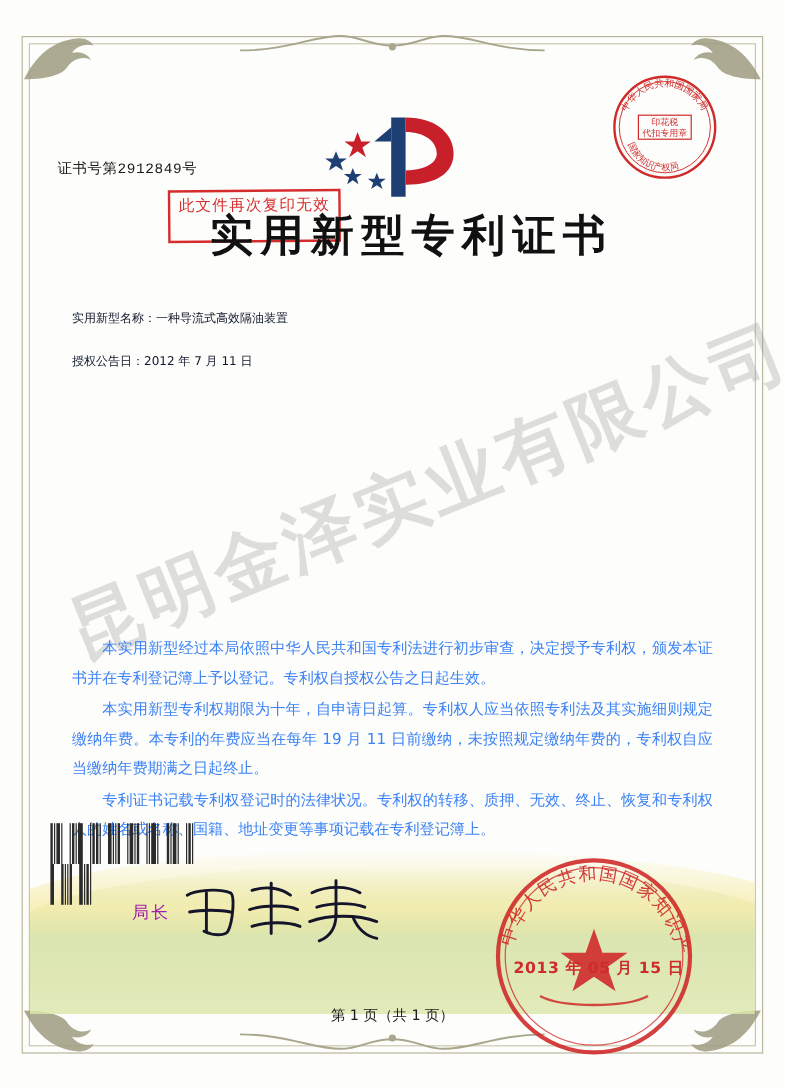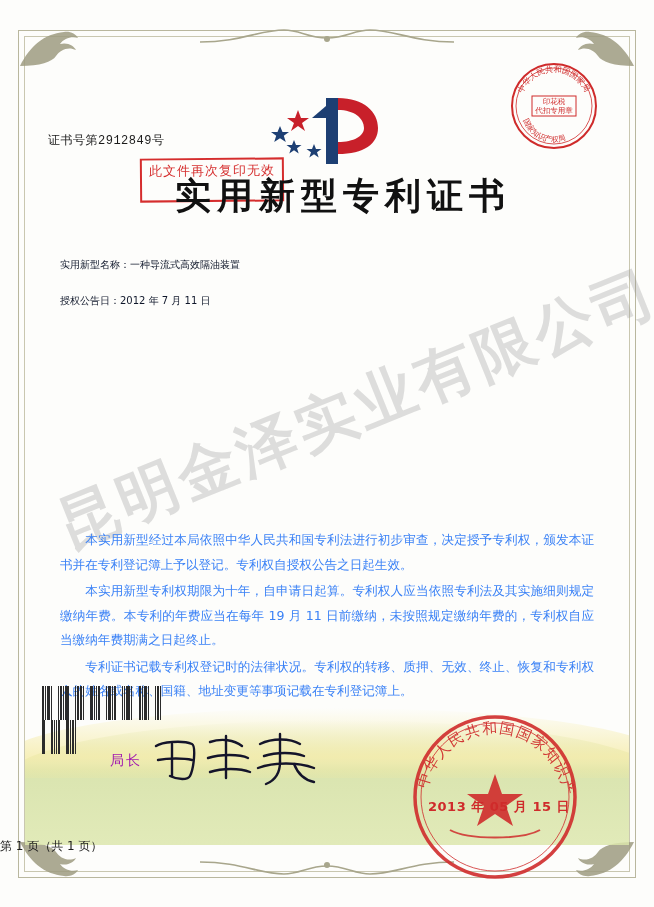--- a/index.html
+++ b/index.html
@@ -199,20 +199,21 @@
     font-size: 13px;
     color: #cf2b2b;
     font-weight: bold;
     letter-spacing: 0.5px;
   }
   .page-num {
     position: absolute;
     left: 0;
     top: 838px;
     width: 654px;
+    text-align: center;
     font-size: 12px;
     color: #1c1c1c;
   }
   
   .watermark {
     position: absolute;
     left: 40px;
     top: 380px;
     width: 580px;
     text-align: center;

